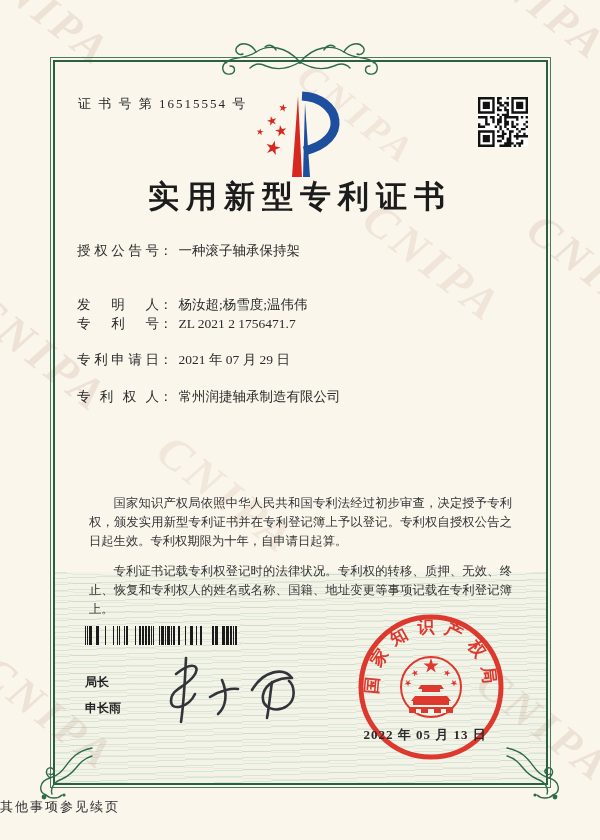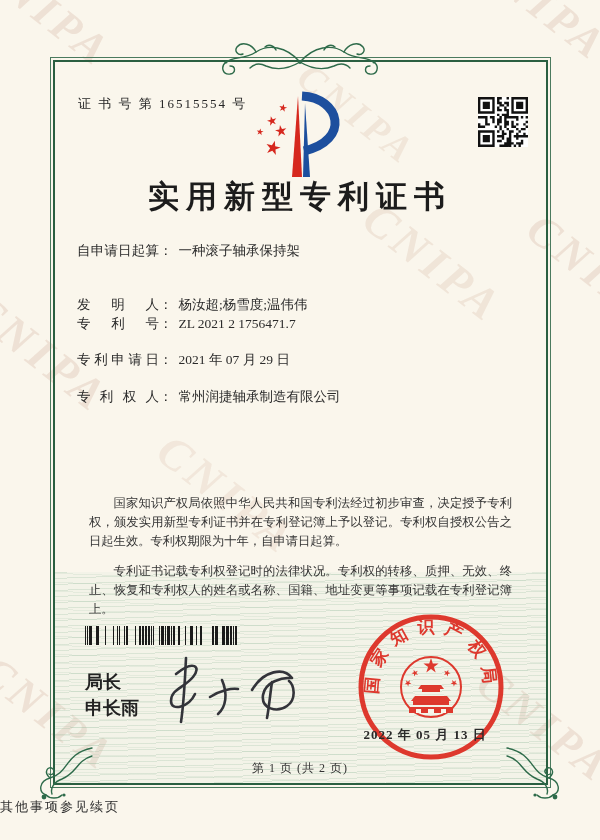--- a/index.html
+++ b/index.html
@@ -46,21 +46,21 @@
   .row-0{top:242px}.row-1{top:296px}.row-2{top:315px}.row-3{top:351px}
   .row-4{top:388px}.row-5{top:423px}.row-6{top:459px}
   .col2{position:absolute;left:233px;top:0;white-space:nowrap;}
   .col2 .lbl2{letter-spacing:1px;}
   
   .body-text{position:absolute;left:77px;top:482px;width:447px;z-index:4;
      font-size:12.3px;line-height:18.8px;text-align:justify;color:#333;}
   .body-text p{margin:12px;text-indent:2em;}
   
   .barcode{position:absolute;left:85px;top:626px;z-index:4;}
-  .official{position:absolute;left:85px;top:669px;z-index:4;font-size:18px;font-weight:700;
+  .official{position:absolute;left:85px;top:669px;z-index:4;font-size:12px;font-weight:700;
             font-family:"Liberation Sans",sans-serif;color:#222;line-height:26px;}
   .signature{position:absolute;left:148px;top:650px;z-index:5;}
   .seal{position:absolute;left:356px;top:612px;z-index:4;opacity:0.93;}
   .seal-date{position:absolute;left:345px;top:726px;width:160px;text-align:center;z-index:6;
              font-size:13px;font-weight:700;letter-spacing:1px;color:#2a2a2a;}
   .page-num{position:absolute;left:0;top:760px;width:100%;text-align:center;z-index:4;
             font-size:12px;letter-spacing:1px;color:#333;}
   .footer-note{position:absolute;left:0;top:798px;width:100%;z-index:4;
                font-size:13px;letter-spacing:2px;color:#2f2f2f;}
 </style>
@@ -129,21 +129,21 @@
   </svg>
 
   <svg class="qr" id="qr" width="50" height="50" viewBox="0 0 50 50">
     <rect x="0" y="0" width="50" height="50" fill="#ffffff"></rect>
     <path fill="#111111" fill-rule="evenodd" d="M0.00,19.05h2.38v2.38h-2.38zM0.00,26.19h2.38v2.38h-2.38zM0.00,28.57h2.38v2.38h-2.38zM2.38,19.05h2.38v2.38h-2.38zM2.38,28.57h2.38v2.38h-2.38zM4.76,19.05h2.38v2.38h-2.38zM4.76,28.57h2.38v2.38h-2.38zM7.14,19.05h2.38v2.38h-2.38zM7.14,21.43h2.38v2.38h-2.38zM7.14,23.81h2.38v2.38h-2.38zM7.14,26.19h2.38v2.38h-2.38zM9.52,26.19h2.38v2.38h-2.38zM11.90,19.05h2.38v2.38h-2.38zM14.29,19.05h2.38v2.38h-2.38zM14.29,21.43h2.38v2.38h-2.38zM14.29,23.81h2.38v2.38h-2.38zM16.67,28.57h2.38v2.38h-2.38zM19.05,0.00h2.38v2.38h-2.38zM19.05,2.38h2.38v2.38h-2.38zM19.05,4.76h2.38v2.38h-2.38zM19.05,9.52h2.38v2.38h-2.38zM19.05,11.90h2.38v2.38h-2.38zM19.05,16.67h2.38v2.38h-2.38zM19.05,21.43h2.38v2.38h-2.38zM19.05,23.81h2.38v2.38h-2.38zM19.05,26.19h2.38v2.38h-2.38zM19.05,33.33h2.38v2.38h-2.38zM19.05,38.10h2.38v2.38h-2.38zM19.05,42.86h2.38v2.38h-2.38zM21.43,0.00h2.38v2.38h-2.38zM21.43,4.76h2.38v2.38h-2.38zM21.43,7.14h2.38v2.38h-2.38zM21.43,11.90h2.38v2.38h-2.38zM21.43,19.05h2.38v2.38h-2.38zM21.43,21.43h2.38v2.38h-2.38zM21.43,23.81h2.38v2.38h-2.38zM21.43,28.57h2.38v2.38h-2.38zM21.43,30.95h2.38v2.38h-2.38zM21.43,38.10h2.38v2.38h-2.38zM21.43,42.86h2.38v2.38h-2.38zM21.43,47.62h2.38v2.38h-2.38zM23.81,7.14h2.38v2.38h-2.38zM23.81,16.67h2.38v2.38h-2.38zM23.81,33.33h2.38v2.38h-2.38zM23.81,35.71h2.38v2.38h-2.38zM23.81,38.10h2.38v2.38h-2.38zM23.81,40.48h2.38v2.38h-2.38zM23.81,47.62h2.38v2.38h-2.38zM26.19,4.76h2.38v2.38h-2.38zM26.19,9.52h2.38v2.38h-2.38zM26.19,11.90h2.38v2.38h-2.38zM26.19,16.67h2.38v2.38h-2.38zM26.19,19.05h2.38v2.38h-2.38zM26.19,21.43h2.38v2.38h-2.38zM26.19,23.81h2.38v2.38h-2.38zM26.19,26.19h2.38v2.38h-2.38zM26.19,28.57h2.38v2.38h-2.38zM26.19,35.71h2.38v2.38h-2.38zM26.19,45.24h2.38v2.38h-2.38zM26.19,47.62h2.38v2.38h-2.38zM28.57,0.00h2.38v2.38h-2.38zM28.57,4.76h2.38v2.38h-2.38zM28.57,7.14h2.38v2.38h-2.38zM28.57,11.90h2.38v2.38h-2.38zM28.57,14.29h2.38v2.38h-2.38zM28.57,16.67h2.38v2.38h-2.38zM28.57,19.05h2.38v2.38h-2.38zM28.57,23.81h2.38v2.38h-2.38zM28.57,26.19h2.38v2.38h-2.38zM28.57,30.95h2.38v2.38h-2.38zM28.57,40.48h2.38v2.38h-2.38zM28.57,42.86h2.38v2.38h-2.38zM28.57,45.24h2.38v2.38h-2.38zM28.57,47.62h2.38v2.38h-2.38zM30.95,19.05h2.38v2.38h-2.38zM30.95,33.33h2.38v2.38h-2.38zM30.95,35.71h2.38v2.38h-2.38zM30.95,38.10h2.38v2.38h-2.38zM30.95,40.48h2.38v2.38h-2.38zM30.95,42.86h2.38v2.38h-2.38zM30.95,45.24h2.38v2.38h-2.38zM30.95,47.62h2.38v2.38h-2.38zM33.33,19.05h2.38v2.38h-2.38zM33.33,23.81h2.38v2.38h-2.38zM33.33,26.19h2.38v2.38h-2.38zM33.33,28.57h2.38v2.38h-2.38zM33.33,33.33h2.38v2.38h-2.38zM33.33,45.24h2.38v2.38h-2.38zM35.71,19.05h2.38v2.38h-2.38zM35.71,28.57h2.38v2.38h-2.38zM35.71,38.10h2.38v2.38h-2.38zM35.71,47.62h2.38v2.38h-2.38zM38.10,19.05h2.38v2.38h-2.38zM38.10,21.43h2.38v2.38h-2.38zM38.10,26.19h2.38v2.38h-2.38zM38.10,30.95h2.38v2.38h-2.38zM38.10,35.71h2.38v2.38h-2.38zM38.10,38.10h2.38v2.38h-2.38zM38.10,40.48h2.38v2.38h-2.38zM38.10,45.24h2.38v2.38h-2.38zM40.48,33.33h2.38v2.38h-2.38zM40.48,38.10h2.38v2.38h-2.38zM40.48,45.24h2.38v2.38h-2.38zM40.48,47.62h2.38v2.38h-2.38zM42.86,19.05h2.38v2.38h-2.38zM42.86,30.95h2.38v2.38h-2.38zM42.86,38.10h2.38v2.38h-2.38zM42.86,42.86h2.38v2.38h-2.38zM42.86,45.24h2.38v2.38h-2.38zM45.24,26.19h2.38v2.38h-2.38zM45.24,30.95h2.38v2.38h-2.38zM45.24,35.71h2.38v2.38h-2.38zM45.24,38.10h2.38v2.38h-2.38zM47.62,19.05h2.38v2.38h-2.38zM47.62,23.81h2.38v2.38h-2.38zM47.62,28.57h2.38v2.38h-2.38zM47.62,38.10h2.38v2.38h-2.38zM0,0h16.666666666666668v16.666666666666668h-16.666666666666668zM2.380952380952381,2.380952380952381h11.904761904761905v11.904761904761905h-11.904761904761905zM4.761904761904762,4.761904761904762h7.142857142857142v7.142857142857142h-7.142857142857142zM33.333333333333336,0h16.666666666666668v16.666666666666668h-16.666666666666668zM35.714285714285715,2.380952380952381h11.904761904761905v11.904761904761905h-11.904761904761905zM38.095238095238095,4.761904761904762h7.142857142857142v7.142857142857142h-7.142857142857142zM0,33.333333333333336h16.666666666666668v16.666666666666668h-16.666666666666668zM2.380952380952381,35.714285714285715h11.904761904761905v11.904761904761905h-11.904761904761905zM4.761904761904762,38.095238095238095h7.142857142857142v7.142857142857142h-7.142857142857142z"></path>
   </svg>
 
   <div class="title">实用新型专利证书</div>
 
   <div class="row row-0">
-    <span class="lbl">自申请日起算</span><span class="colon">：</span><span class="val">一种滚子轴承保持架</span>
+    <span class="lbl">授权公告号</span><span class="colon">：</span><span class="val">一种滚子轴承保持架</span>
   </div>
   <div class="row row-1">
     <span class="lbl">发明人</span><span class="colon">：</span><span class="val">杨汝超;杨雪度;温伟伟</span>
   </div>
   <div class="row row-2">
     <span class="lbl">专利号</span><span class="colon">：</span><span class="val">ZL 2021 2 1756471.7</span>
   </div>
   <div class="row row-3">
     <span class="lbl">专利申请日</span><span class="colon">：</span><span class="val">2021 年 07 月 29 日</span>
   </div>
@@ -197,17 +197,16 @@
       <rect x="57" y="89" width="36" height="4"></rect>
       <rect x="53" y="95" width="44" height="6"></rect>
       <rect x="60" y="97" width="5" height="4" fill="#faf6ec"></rect>
       <rect x="72" y="97" width="6" height="4" fill="#faf6ec"></rect>
       <rect x="85" y="97" width="5" height="4" fill="#faf6ec"></rect>
     </g>
   </svg>
 
   <div class="seal-date">2022 年 05 月 13 日</div>
 
-  <div class="page-num">第 1 页 (共 2 页)</div>
 
   <div class="footer-note">其他事项参见续页</div>
 
 </div>
 
 </body></html>

